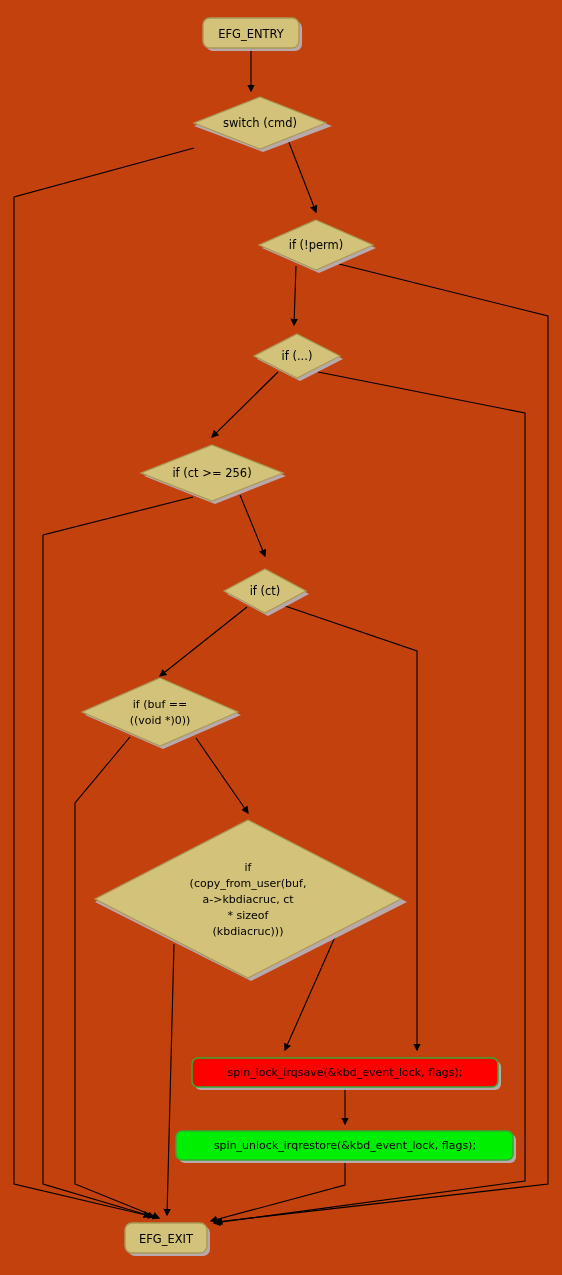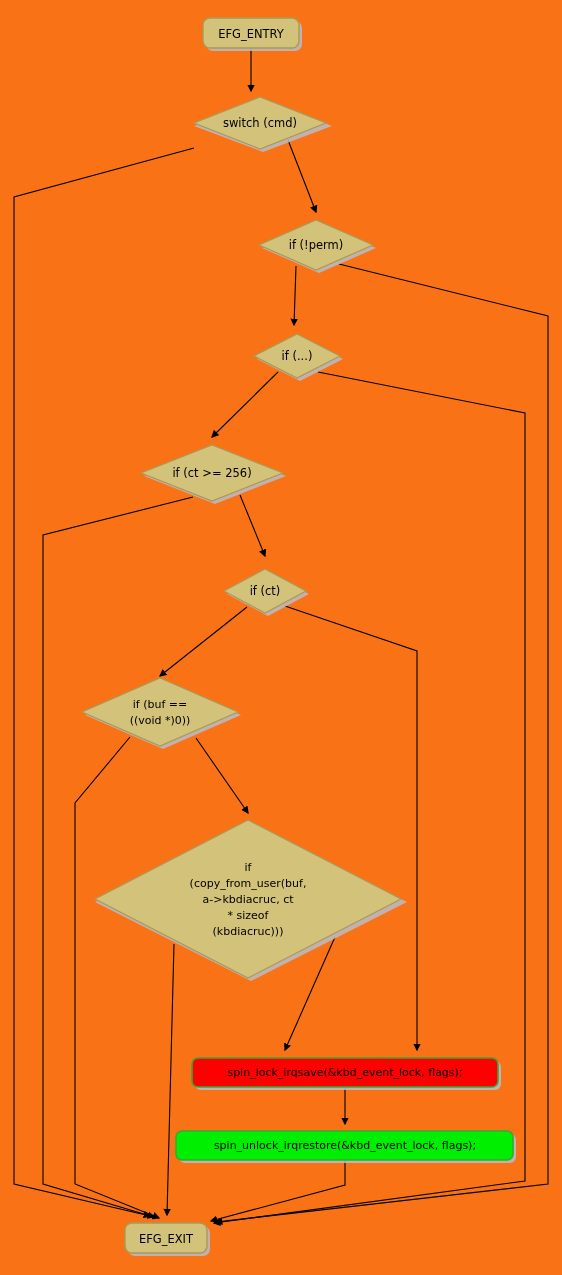--- a/index.html
+++ b/index.html
@@ -10,21 +10,21 @@
   body {
     width: 562px;
     height: 1275px;
     overflow: hidden;
     font-family: "DejaVu Sans", sans-serif;
   }
   #diagram-root {
     position: relative;
     width: 562px;
     height: 1275px;
-    background: #f97316;
+    background: #c2410c;
   }
   svg#flowchart {
     display: block;
     width: 562px;
     height: 1275px;
   }
   .node-text {
     font-family: "DejaVu Sans", sans-serif;
     font-size: 11.5px;
     fill: #000000;

